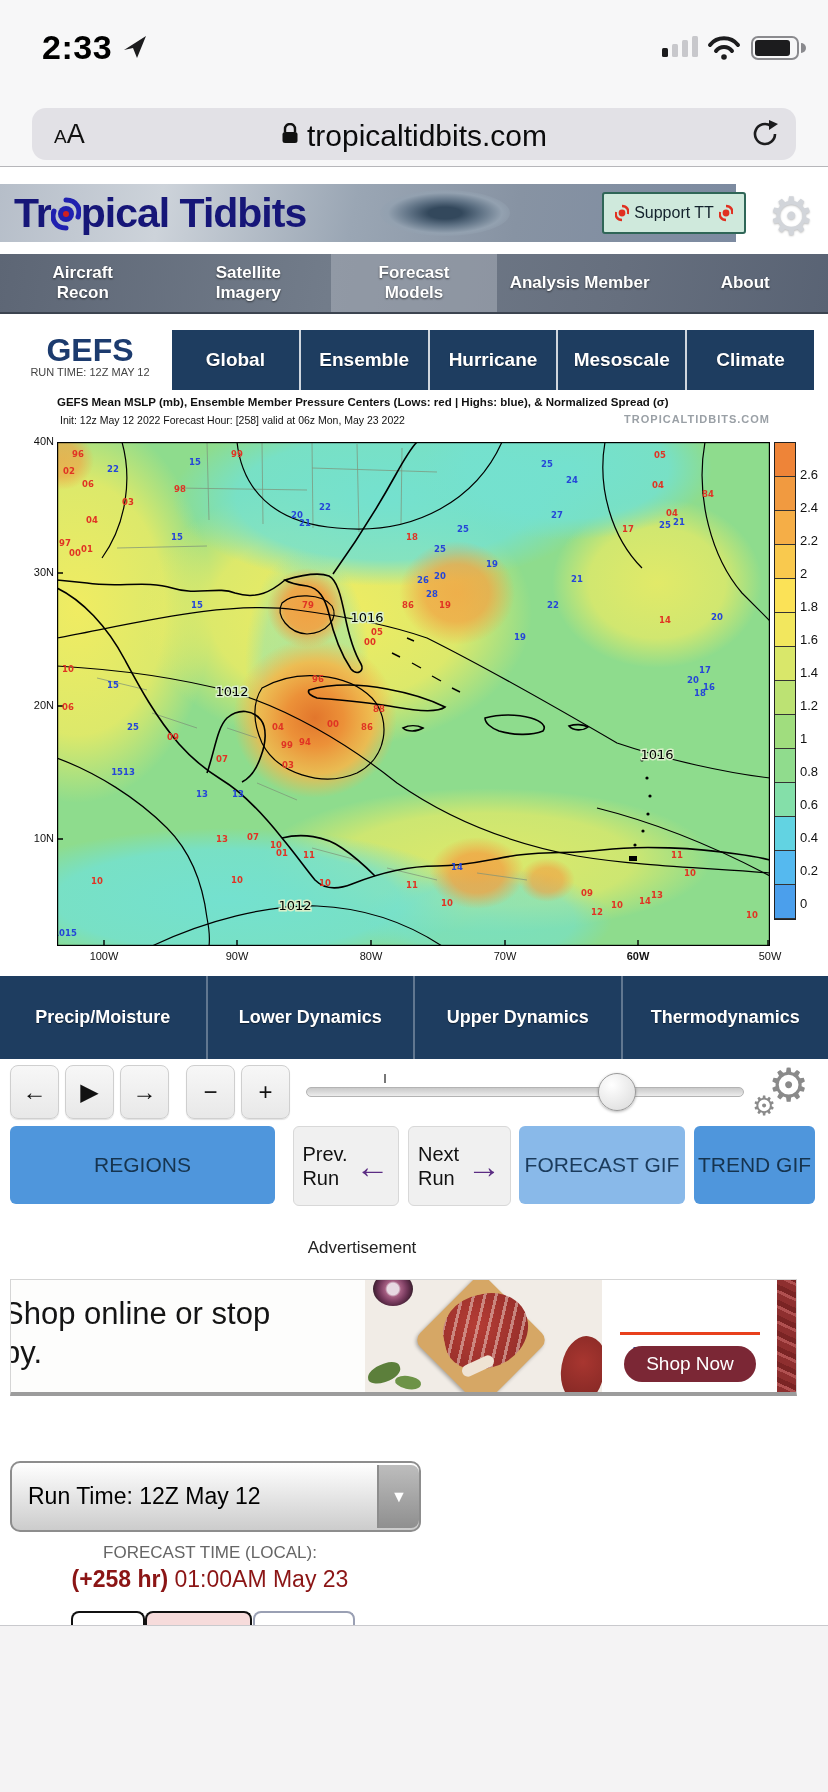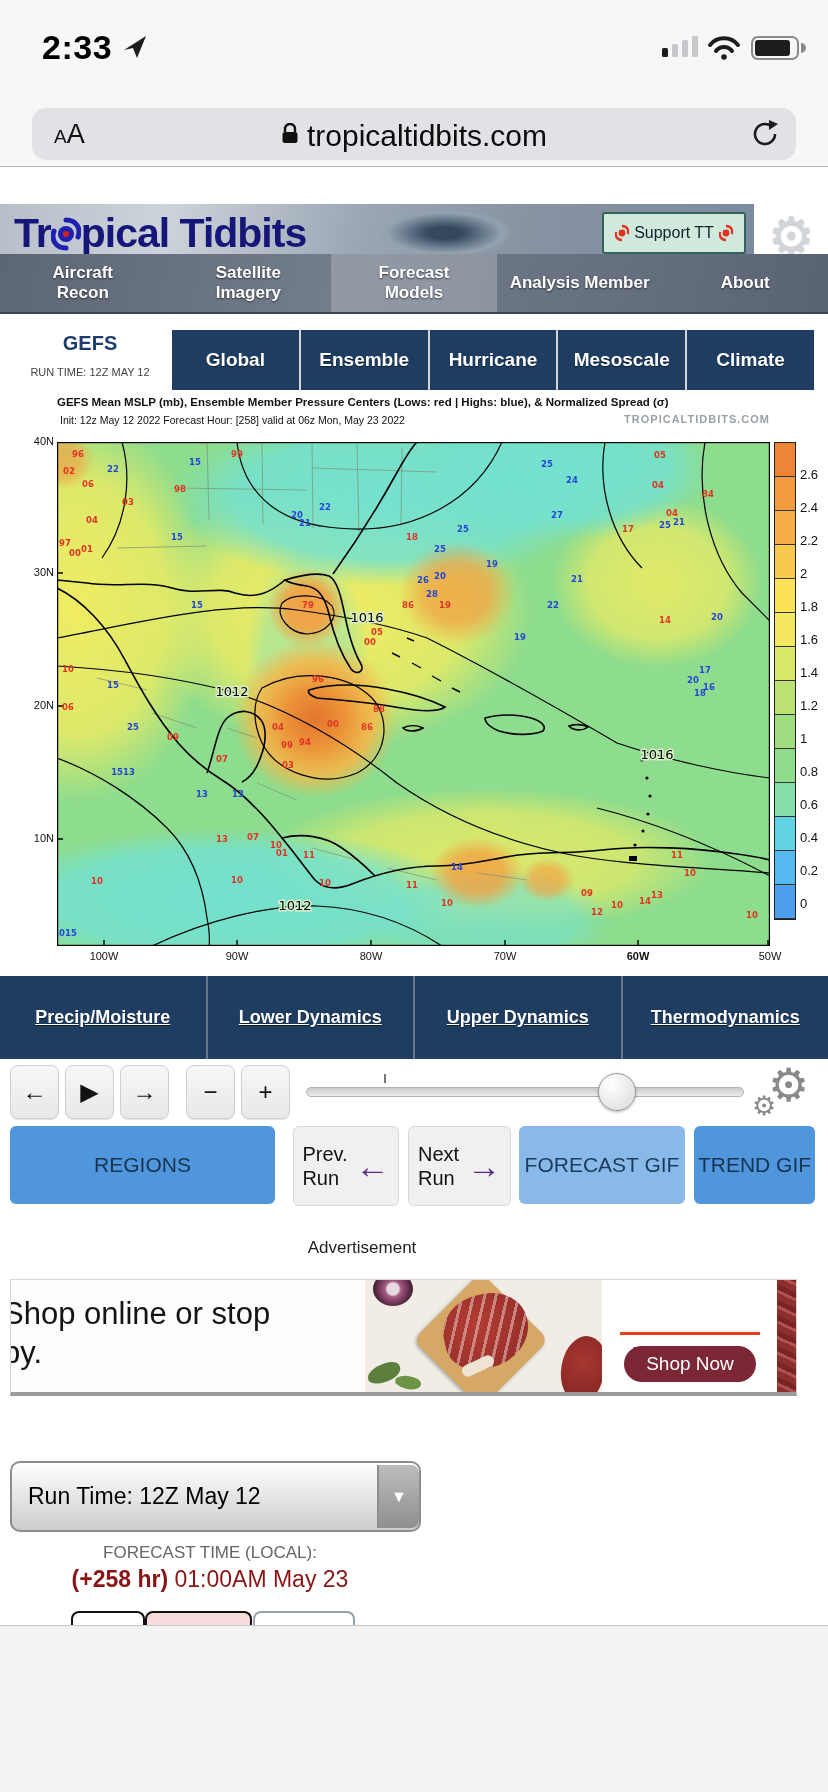--- a/index.html
+++ b/index.html
@@ -14,39 +14,39 @@
   #right-status{left:660px;top:30px;}
   #urlrow{left:0;top:100px;width:828px;height:66px;background:#f7f7f8;border-bottom:1px solid #b6b6ba;}
   #urlpill{left:32px;top:8px;width:764px;height:52px;background:#e2e1e6;border-radius:14px;}
   #aa{left:22px;top:11px;font-size:27px;color:#111;}
   #aa .small{font-size:19px;}
   #domain{left:0;top:11px;width:764px;text-align:center;font-size:30px;color:#0b0b0c;}
   #lock-icon{position:relative;top:-1px;margin-right:8px;}
   #refresh{left:716px;top:9px;}
 
   
-  #banner{left:0;top:204px;width:736px;height:58px;
-    background:linear-gradient(100deg,#b6bec9 0%,#cdd3da 22%,#9aa6b4 48%,#8793a3 70%,#7c8aa0 100%);padding-left:18px;}
+  #banner{left:0;top:184px;width:736px;height:58px;
+    background:linear-gradient(100deg,#b6bec9 0%,#cdd3da 22%,#9aa6b4 48%,#8793a3 70%,#7c8aa0 100%);}
   #banner .eye{position:absolute;left:380px;top:6px;width:130px;height:46px;border-radius:50%;
     background:radial-gradient(ellipse at center,#33485c 0 18%,#5e7184 38%,#93a1b0 62%,rgba(160,170,182,0) 78%);}
   #logo{left:14px;top:6px;font-size:41px;font-weight:bold;color:#161678;letter-spacing:-1px;}
   #support-btn{left:602px;top:8px;width:140px;height:38px;background:#cfe9dc;border:2px solid #2f6657;
     border-radius:3px;display:flex;align-items:center;justify-content:center;gap:5px;font-size:16px;color:#13222c;}
   #hdr-gear{left:768px;top:2px;font-size:52px;color:#d2d5da;text-shadow:0 1px 2px rgba(0,0,0,.25);}
   #mainnav{left:0;top:254px;width:828px;height:58px;display:flex;
     background:linear-gradient(100deg,#5d6675 0%,#727c8a 40%,#666f7e 75%,#596374 100%);
     border-bottom:2px solid #3c4450;}
   .nav-cell{flex:1 1 0;display:flex;flex-direction:column;align-items:center;justify-content:center;
     color:#fff;font-weight:bold;font-size:17px;line-height:20px;text-align:center;
     text-shadow:0 1px 2px rgba(0,0,0,.6);}
   .nav-cell.active{background:rgba(175,182,192,.5);}
 
   
   #modelrow{left:0;top:330px;width:828px;height:60px;}
-  #gefs{left:20px;top:2px;width:140px;text-align:center;font-size:20px;font-weight:bold;color:#1c3b6e;}
+  #gefs{left:20px;top:2px;width:140px;text-align:center;font-size:32px;font-weight:bold;color:#1c3b6e;}
   #runtime{left:0px;top:36px;width:180px;text-align:center;font-size:11px;color:#444;}
   #modeltabs{left:172px;top:0;width:642px;height:60px;display:flex;background:#1e3d60;}
   .mtab{flex:1 1 0;display:flex;align-items:center;justify-content:center;color:#fff;font-weight:bold;
     font-size:19px;text-shadow:0 1px 1px rgba(0,0,0,.5);}
   .mtab + .mtab{border-left:2px solid #cfd6de;}
 
   
   #map-title{left:57px;top:396px;width:700px;font-size:11.5px;font-weight:bold;color:#111;}
   #map-init{left:60px;top:414px;width:560px;font-size:10.5px;color:#111;}
   #map-wm{left:490px;top:413px;width:280px;text-align:right;font-size:11px;font-weight:bold;
@@ -54,21 +54,21 @@
   #mapsvg{left:57px;top:442px;}
   .lat-lab{position:absolute;left:20px;width:34px;text-align:right;font-size:11px;color:#111;}
   .lon-lab{position:absolute;top:950px;width:50px;text-align:center;font-size:11px;color:#111;}
   #cbar{left:774px;top:442px;width:20px;border:1px solid #222;}
   .cseg{width:20px;height:33px;border-bottom:1px solid #333;}
   .cbar-lab{position:absolute;left:800px;width:40px;font-size:13px;color:#111;}
 
   
   #fieldtabs{left:0;top:976px;width:828px;height:83px;display:flex;background:#1e3d60;}
   .ftab{flex:1 1 0;display:flex;align-items:center;justify-content:center;color:#fff;font-weight:bold;
-    font-size:18px;text-shadow:0 1px 1px rgba(0,0,0,.5);text-decoration:underline;}
+    font-size:18px;text-shadow:0 1px 1px rgba(0,0,0,.5);}
   .ftab + .ftab{border-left:2px solid rgba(255,255,255,.3);}
 
   
   .ctl-btn{position:absolute;top:1065px;width:47px;height:52px;border-radius:8px;border:1px solid #cfcfcf;
     background:linear-gradient(#f7f7f7,#e8e8e8);display:flex;align-items:center;justify-content:center;
     font-size:24px;color:#111;box-shadow:0 1px 1px rgba(0,0,0,.12);}
   #slider-track{left:306px;top:1087px;width:436px;height:8px;border-radius:5px;border:1px solid #b3b3b3;
     background:linear-gradient(#c9c9c9,#ececec);}
   #slider-tick{left:384px;top:1074px;width:2px;height:9px;background:#777;}
   #slider-thumb{top:1073px;width:36px;height:36px;border-radius:50%;border:1px solid #9a9a9a;

